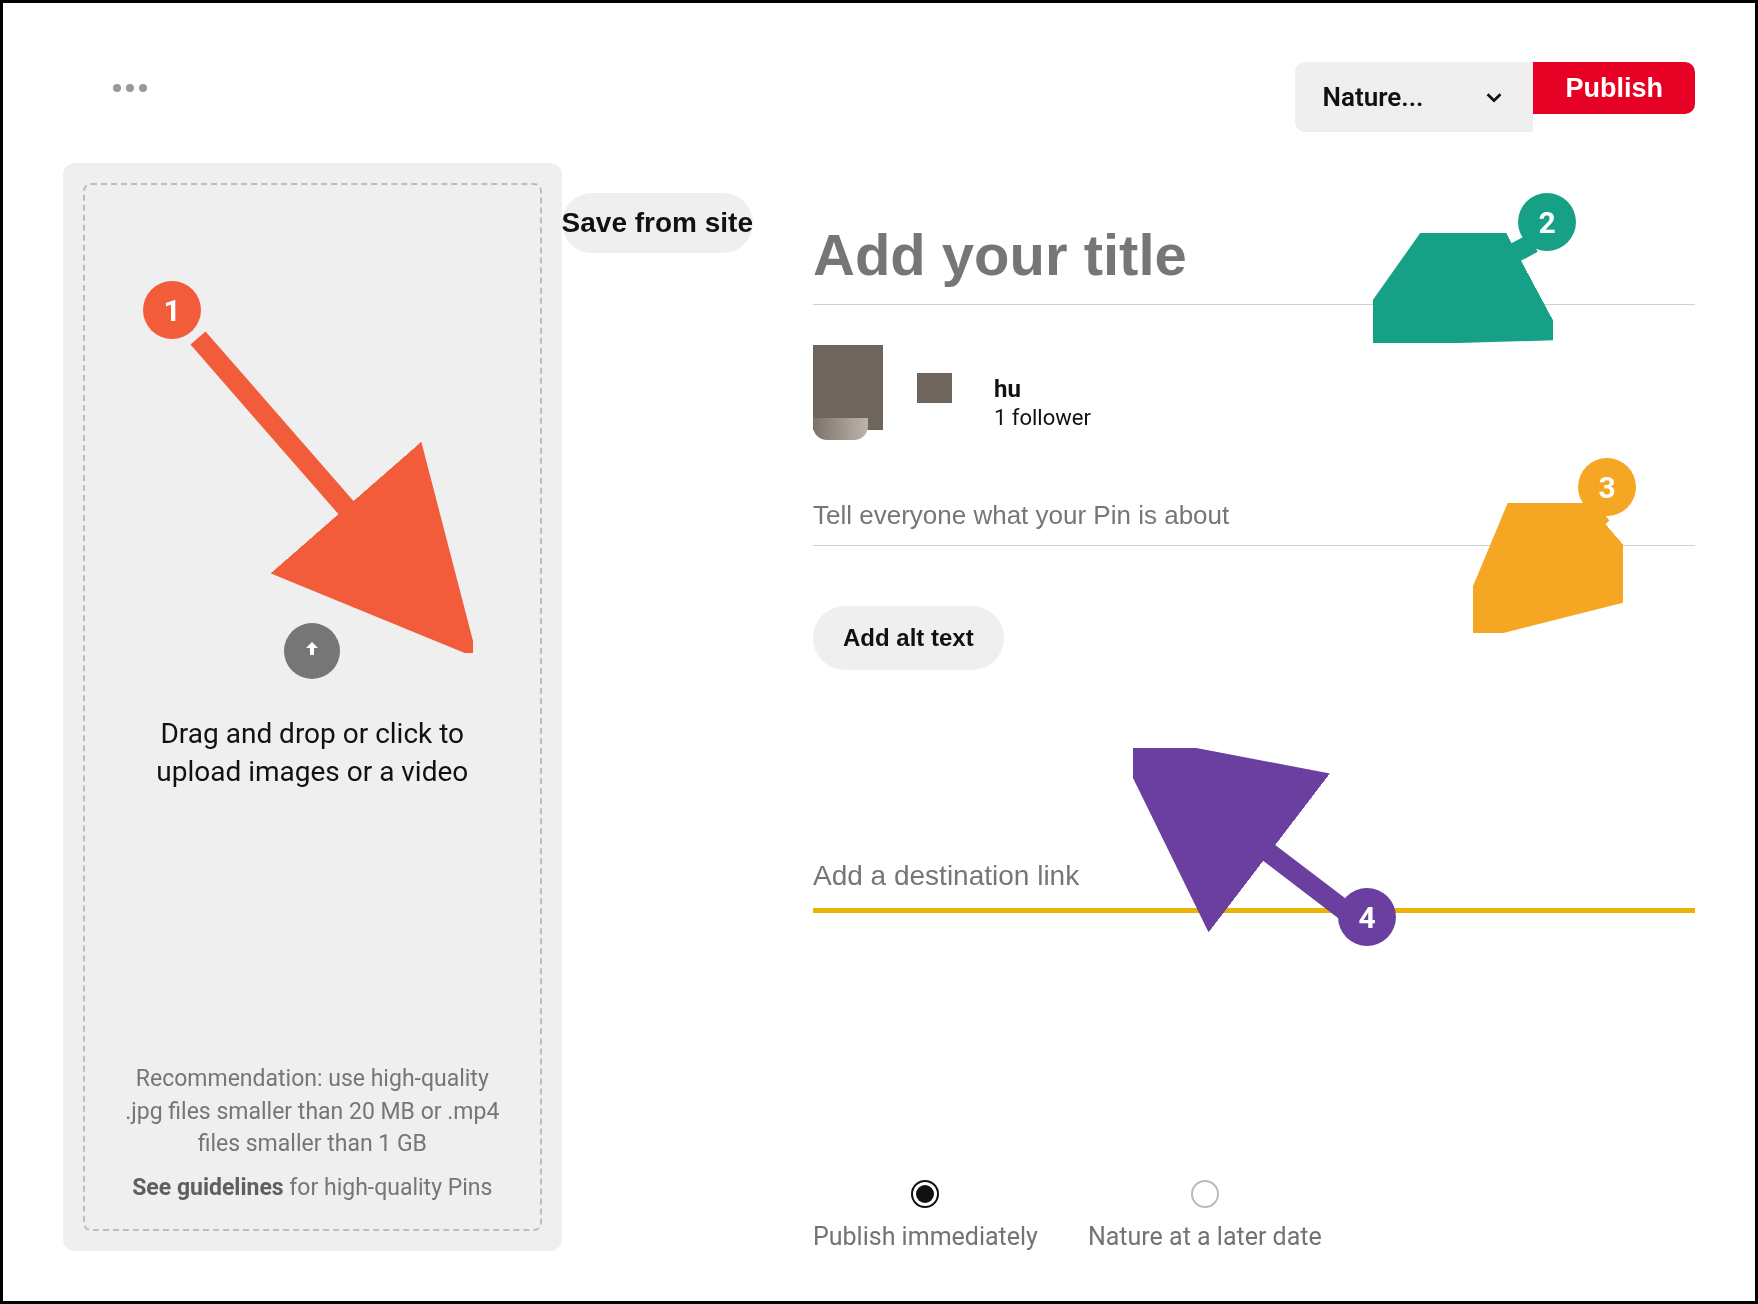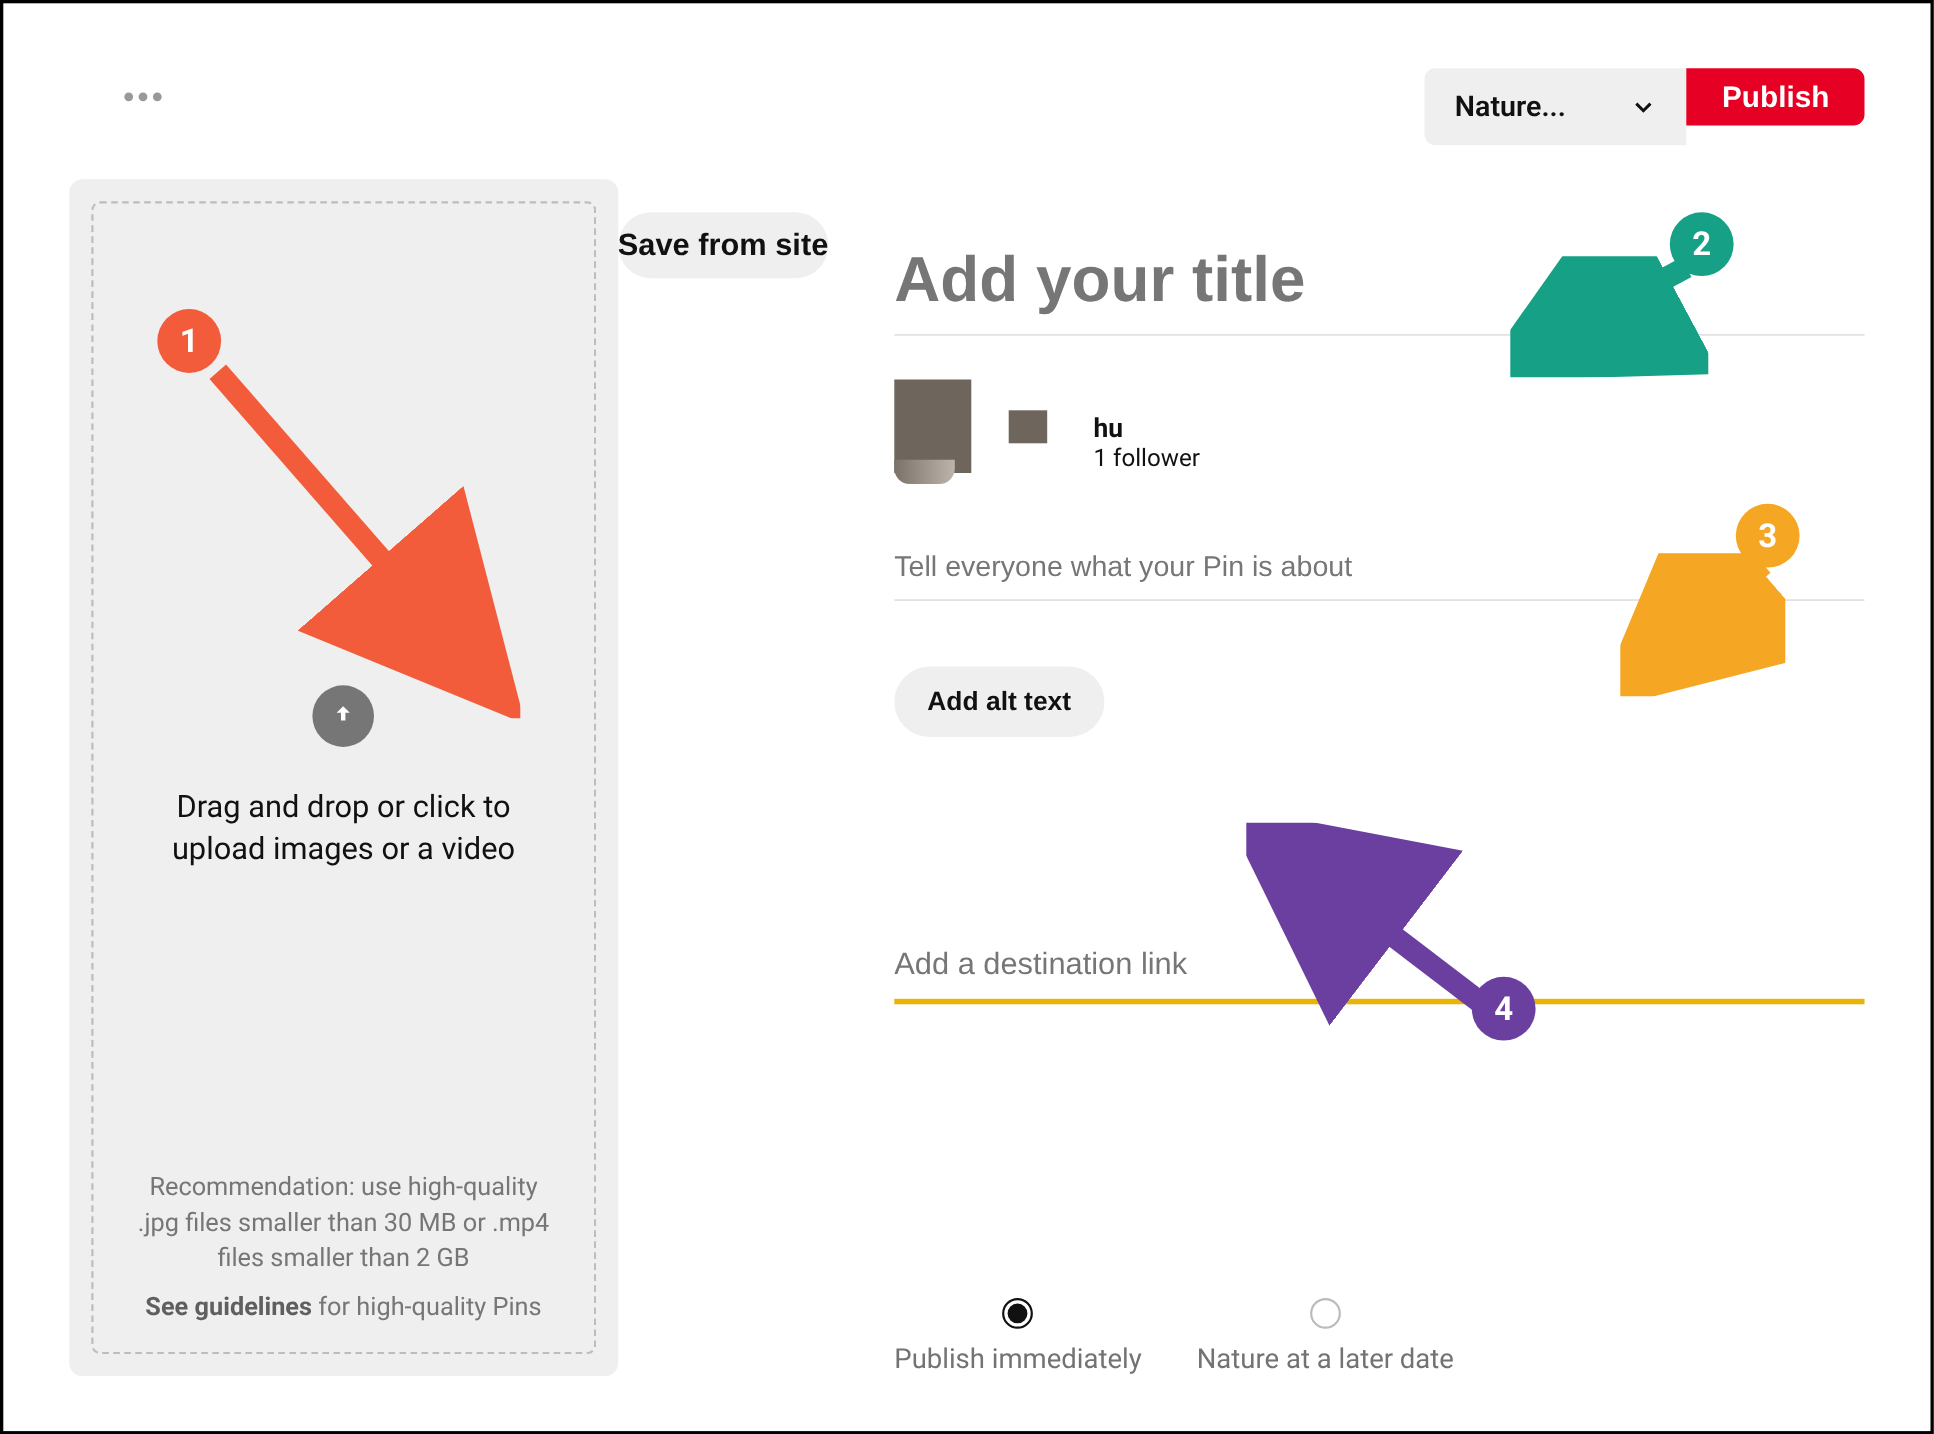--- a/index.html
+++ b/index.html
@@ -277,21 +277,21 @@
     <div class="left-col">
       <div class="upload-box">
         <div class="upload-inner">
           <div class="upload-icon-circle">
             <svg viewBox="0 0 24 24">
                 <path d="M12 3l6 6h-4v7h-4v-7H6l6-6z"></path>
               </svg>
           </div>
           <div class="upload-text">Drag and drop or click to upload images or a video</div>
           <div class="upload-bottom">
-            <div class="rec-text">Recommendation: use high-quality .jpg files smaller than 30 MB or .mp4 files smaller than 2 GB</div>
+            <div class="rec-text">Recommendation: use high-quality .jpg files smaller than 20 MB or .mp4 files smaller than 1 GB</div>
             <div class="guidelines">
               <strong>See guidelines</strong><span> for high-quality Pins</span>
             </div>
           </div>
         </div>
       </div>
       <button class="save-site-btn">Save from site</button>
     </div>
 
     <div class="right-col">

